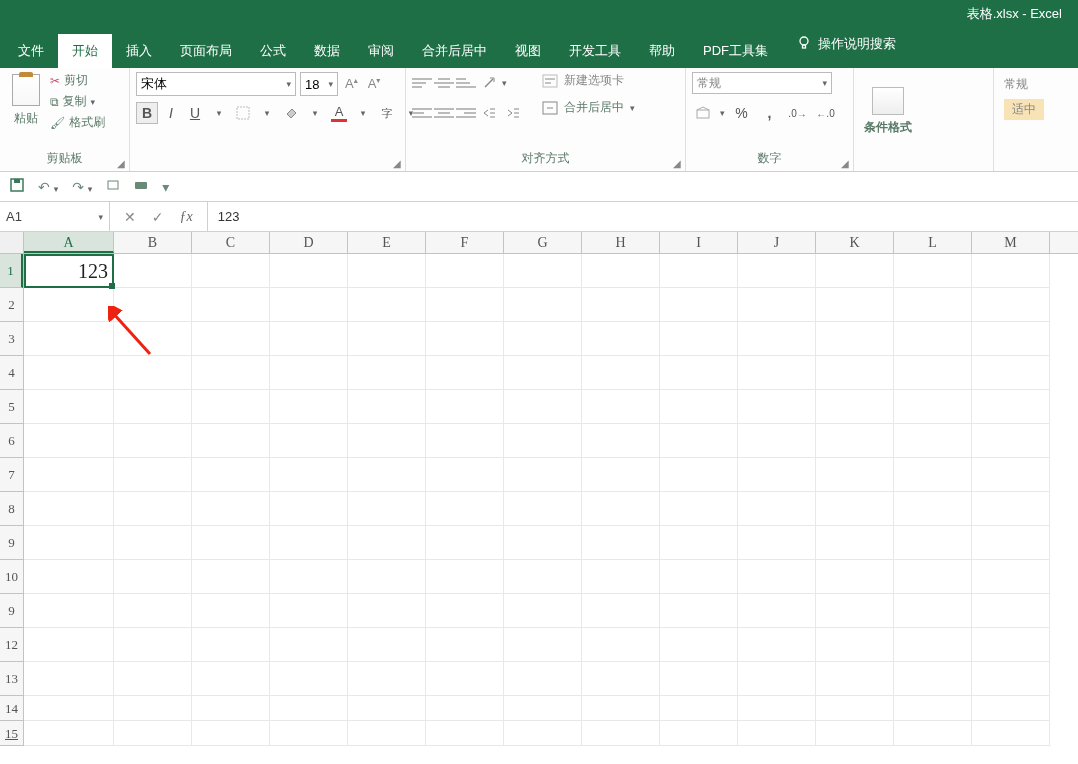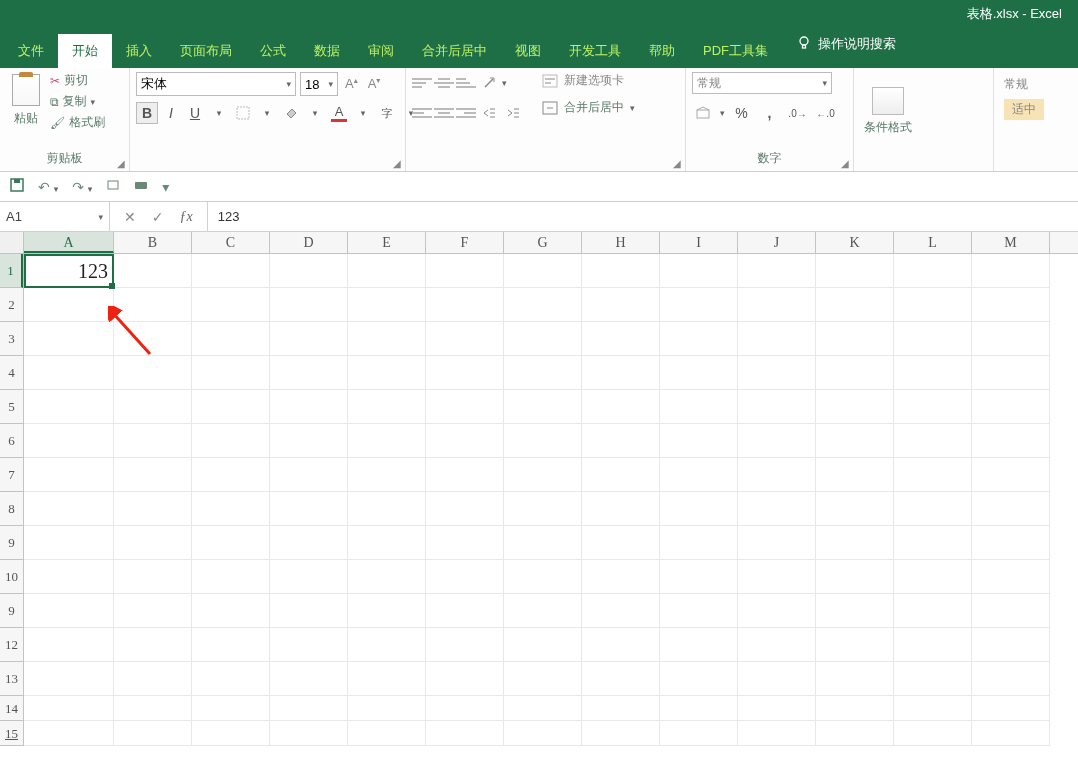--- a/index.html
+++ b/index.html
@@ -25,21 +25,21 @@
 
   
   .menu-bar {
     background: #1e6f46;
     display: flex;
     align-items: flex-end;
     height: 40px;
     padding-left: 4px;
   }
   .menu-item {
-    color: #bef264;
+    color: #ffffff;
     padding: 8px 14px;
     font-size: 13px;
     cursor: pointer;
   }
   .menu-item.active {
     background: #fff;
     color: #1e6f46;
   }
   .bulb-icon {
     color: #fff;
@@ -148,21 +148,21 @@
   
   .num-body { display:flex; flex-direction:column; gap:8px; width:150px;}
   .num-format {
     border:1px solid #bbb; height:22px; width:140px; background:#fff;
     display:flex; align-items:center; justify-content:space-between;
     padding:0 4px; color:#888; font-size:12px;
   }
   .num-row { display:flex; gap:6px; align-items:center; color:#888;}
 
   
-  .styles-body { display:flex; gap:8px; align-items:center;}
+  .styles-body { display:flex; gap:8px; align-items:center;font-weight:bold;}
   .big-btn { text-align:center; color:#5a7a68; font-size:12px; cursor:pointer; width:56px;}
   .big-btn .ic { width:32px; height:28px; margin:0 auto 4px; border:1px solid #bbb; background:linear-gradient(#fff,#eee);}
 
   
   .cellstyle-body { display:flex; flex-direction:column; gap:6px; padding:4px;}
   .cs-item { color:#888; font-size:12px; white-space:nowrap;}
 
   
   .quick-bar {
     background:#fff;
@@ -443,20 +443,21 @@
         <div class="merge-item">
           <svg width="16" height="14">
               <rect x="1" y="1" width="14" height="12" fill="none" stroke="#888"></rect>
               <path d="M5 7h6" stroke="#888"></path>
             </svg>
           <span>合并后居中</span>
             <span class="caret"> ▾</span>
         </div>
       </div>
     </div>
+    <div class="group-label">对齐方式</div>
     <div class="dialog-launcher">◢</div>
   </div>
 
   <div class="ribbon-group" style="width:168px">
     <div class="group-body num-body">
       <div class="num-format">
         <span>常规</span>
           <span class="caret">▾</span>
       </div>
       <div class="num-row">

